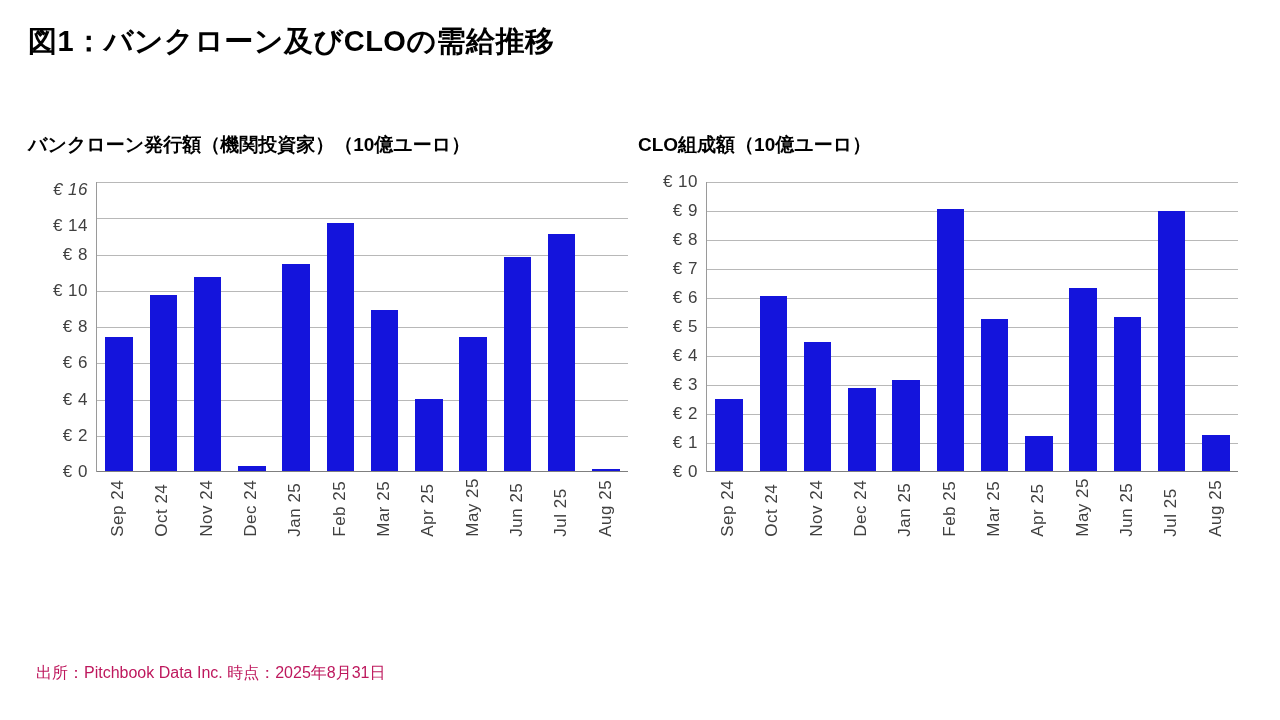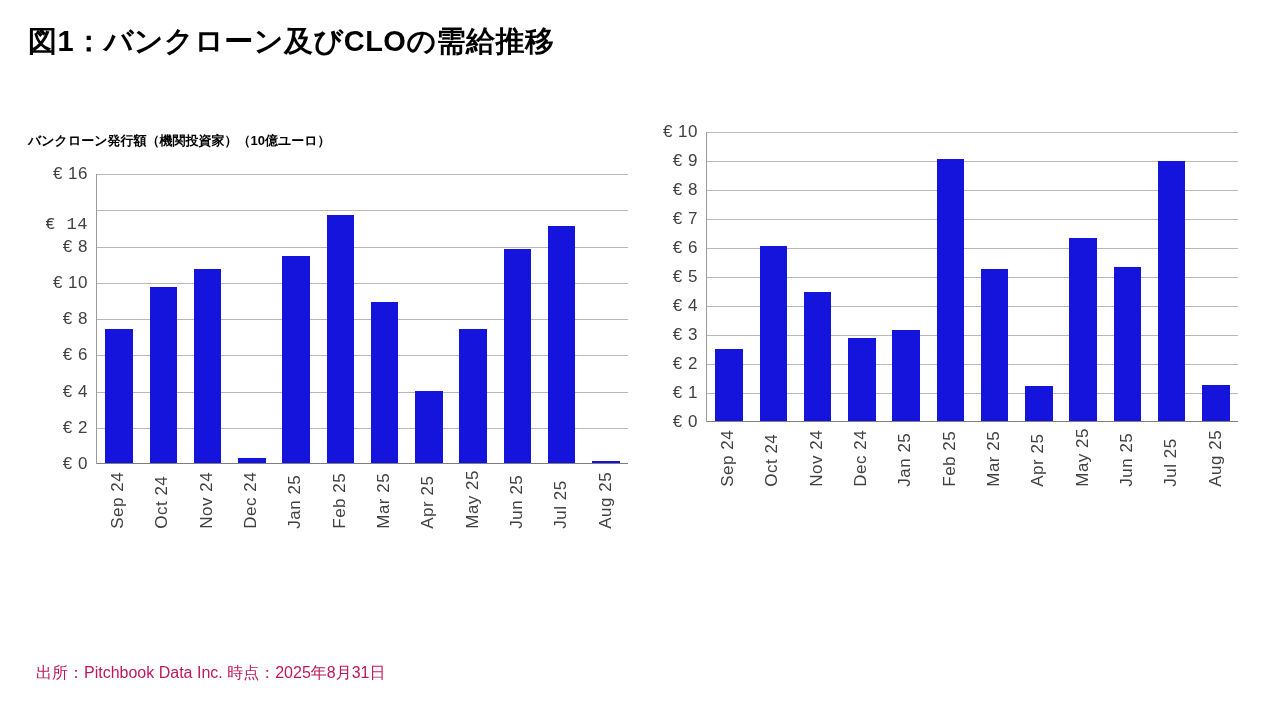--- a/index.html
+++ b/index.html
@@ -26,21 +26,21 @@
     white-space: nowrap;
   }
   .panel {
     position: absolute;
     top: 132px;
   }
   .panel-left { left: 28px; width: 600px; }
   .panel-right { left: 638px; width: 600px; }
 
   .panel-title {
-    font-size: 13px;
+    font-size: 19px;
     font-weight: bold;
     color: #000000;
     white-space: nowrap;
     margin: 0 0 24px 0;
   }
 
   .chart {
     position: relative;
     height: 300px;
   }
@@ -147,22 +147,22 @@
   <div class="chart">
     <div class="plot-wrap">
       <div class="y-axis">
           <div class="y-tick" style="top: 290px;">€ 0</div>
           <div class="y-tick" style="top: 253.75px;">€ 2</div>
           <div class="y-tick" style="top: 217.5px;">€ 4</div>
           <div class="y-tick" style="top: 181.25px;">€ 6</div>
           <div class="y-tick" style="top: 145px;">€ 8</div>
           <div class="y-tick" style="top: 108.75px;">€ 10</div>
           <div class="y-tick" style="top: 72.5px;">€ 8</div>
-          <div class="y-tick" style="top: 50px; font-family: Liberation Mono, monospace;">€ 14</div>
-          <div class="y-tick" style="top: 0px;">€ 16</div>
+          <div class="y-tick" style="top: 44px;">€ 14</div>
+          <div class="y-tick" style="top: 8px; font-style: italic;">€ 16</div>
         </div>
       <div class="plot">
           <div class="gridline" style="top: 0px;"></div>
           <div class="gridline" style="top: 36.25px;"></div>
           <div class="gridline" style="top: 72.5px;"></div>
           <div class="gridline" style="top: 108.75px;"></div>
           <div class="gridline" style="top: 145px;"></div>
           <div class="gridline" style="top: 181.25px;"></div>
           <div class="gridline" style="top: 217.5px;"></div>
           <div class="gridline" style="top: 253.75px;"></div>
@@ -242,20 +242,21 @@
           </div>
           <div class="x-slot">
             <div class="x-label">Aug 25</div>
           </div>
         </div>
     </div>
   </div>
 </div>
 
 <div class="panel panel-right">
+  <div class="panel-title">CLO組成額（10億ユーロ）</div>
   <div class="chart">
     <div class="plot-wrap">
       <div class="y-axis">
           <div class="y-tick" style="top: 290px;">€ 0</div>
           <div class="y-tick" style="top: 261px;">€ 1</div>
           <div class="y-tick" style="top: 232px;">€ 2</div>
           <div class="y-tick" style="top: 203px;">€ 3</div>
           <div class="y-tick" style="top: 174px;">€ 4</div>
           <div class="y-tick" style="top: 145px;">€ 5</div>
           <div class="y-tick" style="top: 116px;">€ 6</div>

